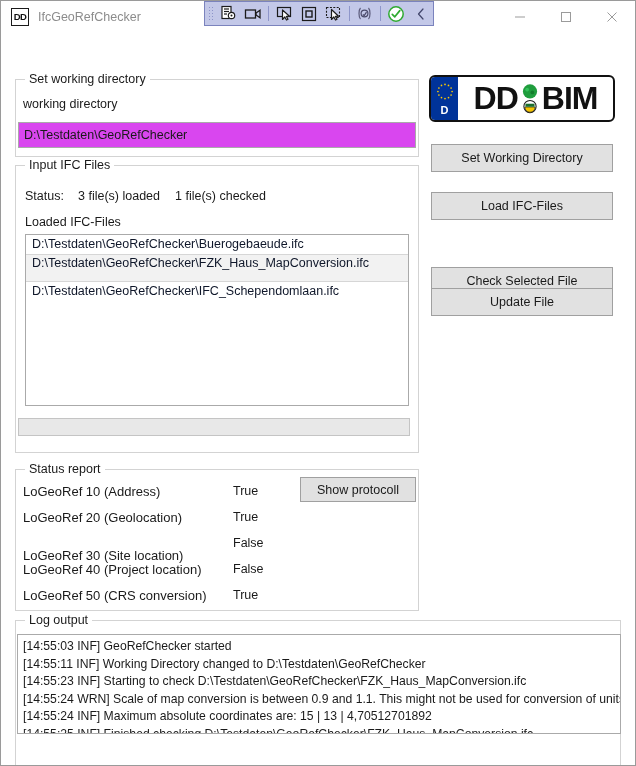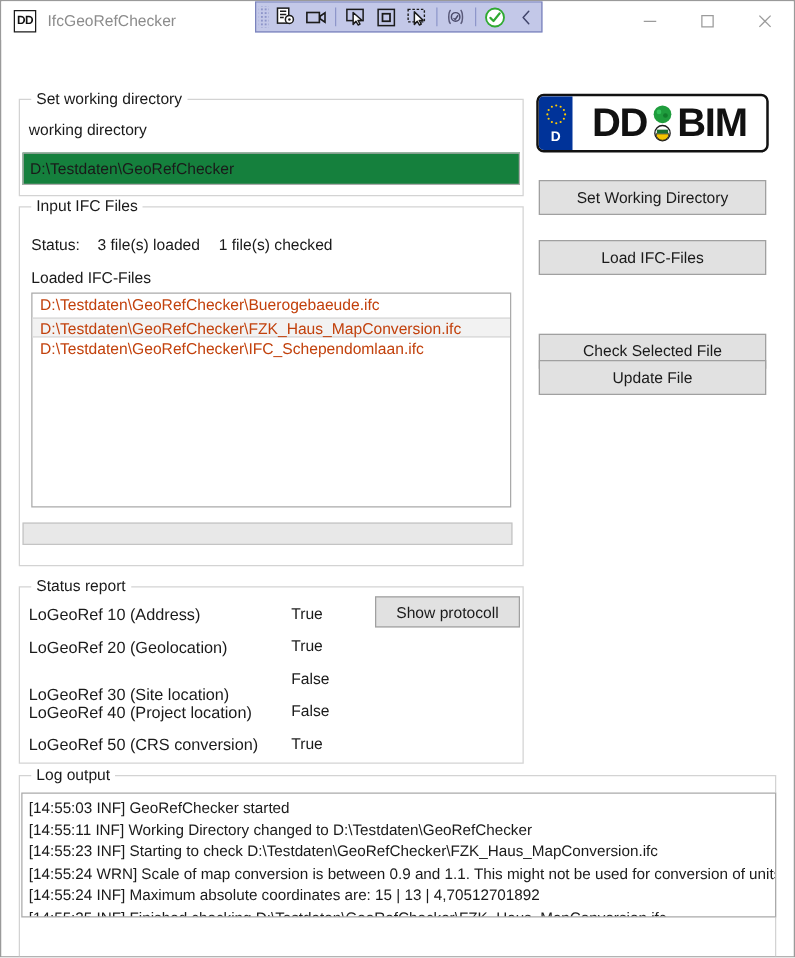--- a/index.html
+++ b/index.html
@@ -139,21 +139,21 @@
     font-size: 12.5px;
     color: #1a1a1a;
     white-space: nowrap;
   }
 
   
   .textbox {
     position: absolute;
     box-sizing: border-box;
     border: 1px solid #aaaaaa;
-    background: #15803d;
+    background: #d946ef;
     font-family: "Liberation Sans", sans-serif;
     font-size: 12.5px;
     color: #1a1a1a;
     padding: 0 5px;
     display: flex;
     align-items: center;
   }
 
   
   #file-list {
@@ -165,29 +165,29 @@
     box-sizing: border-box;
     border: 1px solid #aaaaaa;
     background: #ffffff;
     overflow: hidden;
   }
   .list-item {
     height: 19px;
     line-height: 19px;
     padding-left: 6px;
     font-size: 12.5px;
-    color: #c2410c;
+    color: #0f172a;
     white-space: nowrap;
     box-sizing: border-box;
   }
   .list-item.selected {
     background: #f2f2f2;
     border-top: 1px solid #d6d6d6;
     border-bottom: 1px solid #d6d6d6;
-    height: 16px;
+    height: 28px;
     line-height: 17px;
   }
 
   
   #progress-bar {
     position: absolute;
     left: 17px;
     top: 386px;
     width: 392px;
     height: 18px;

